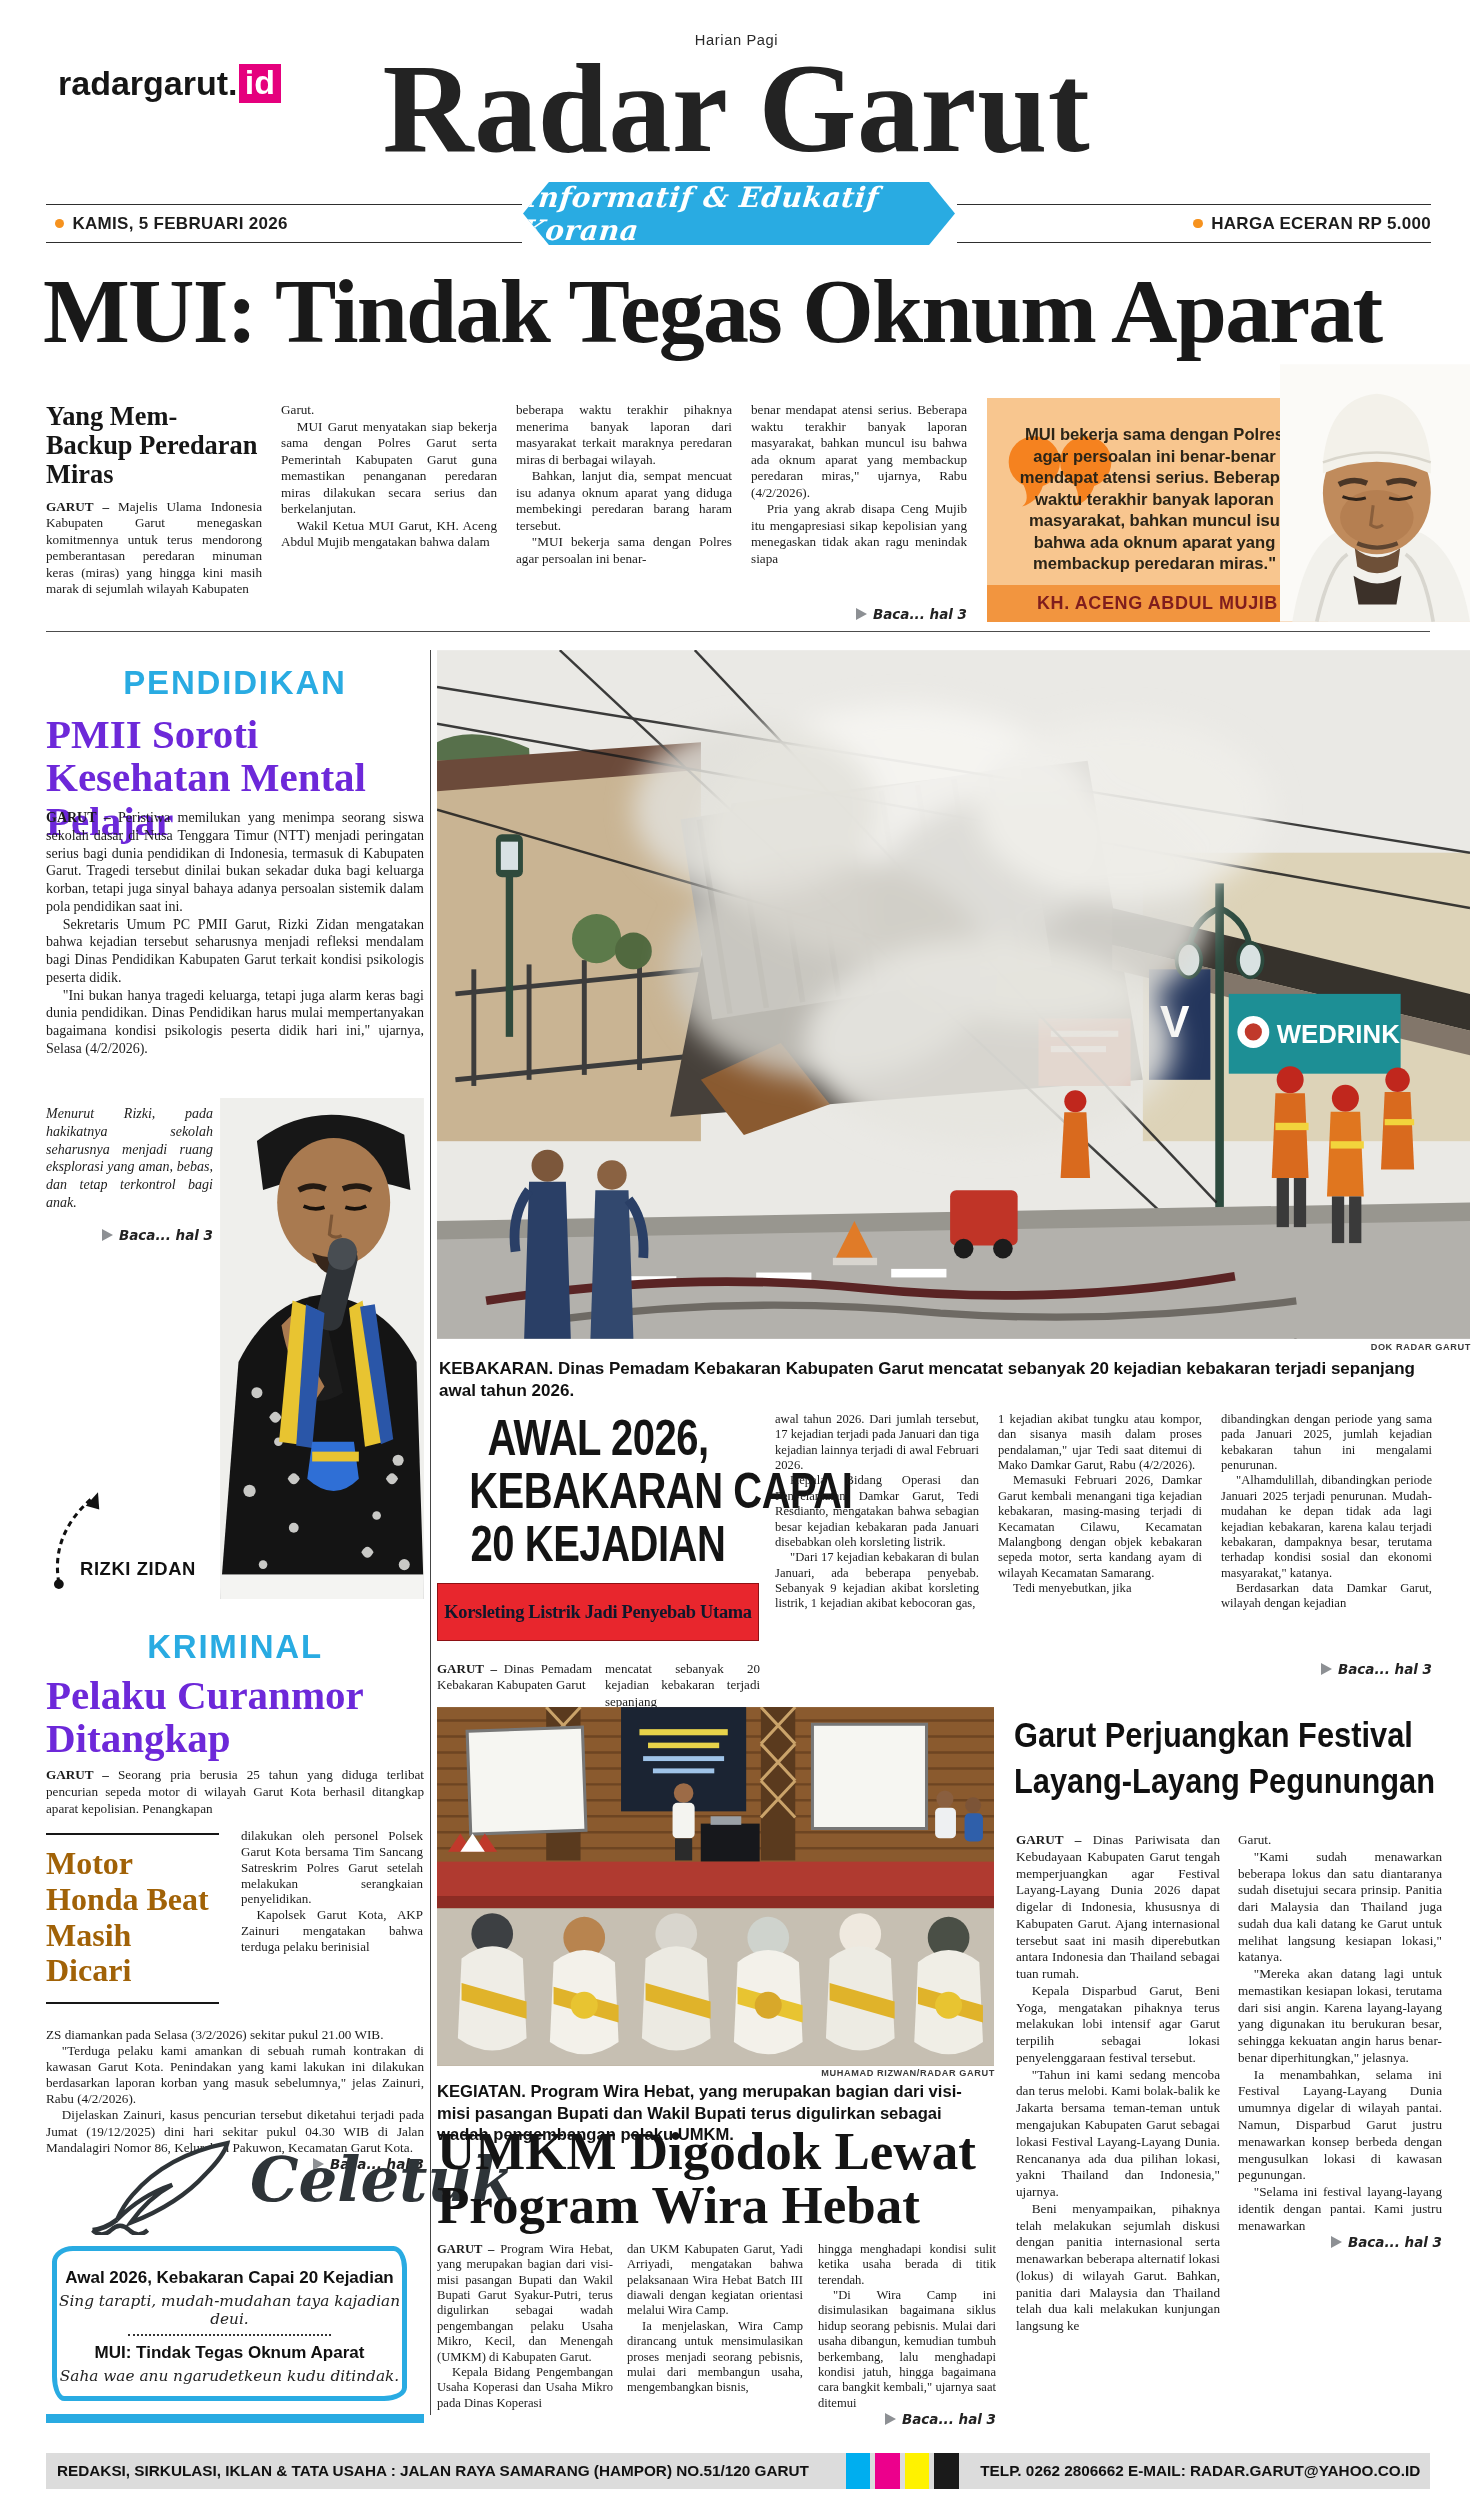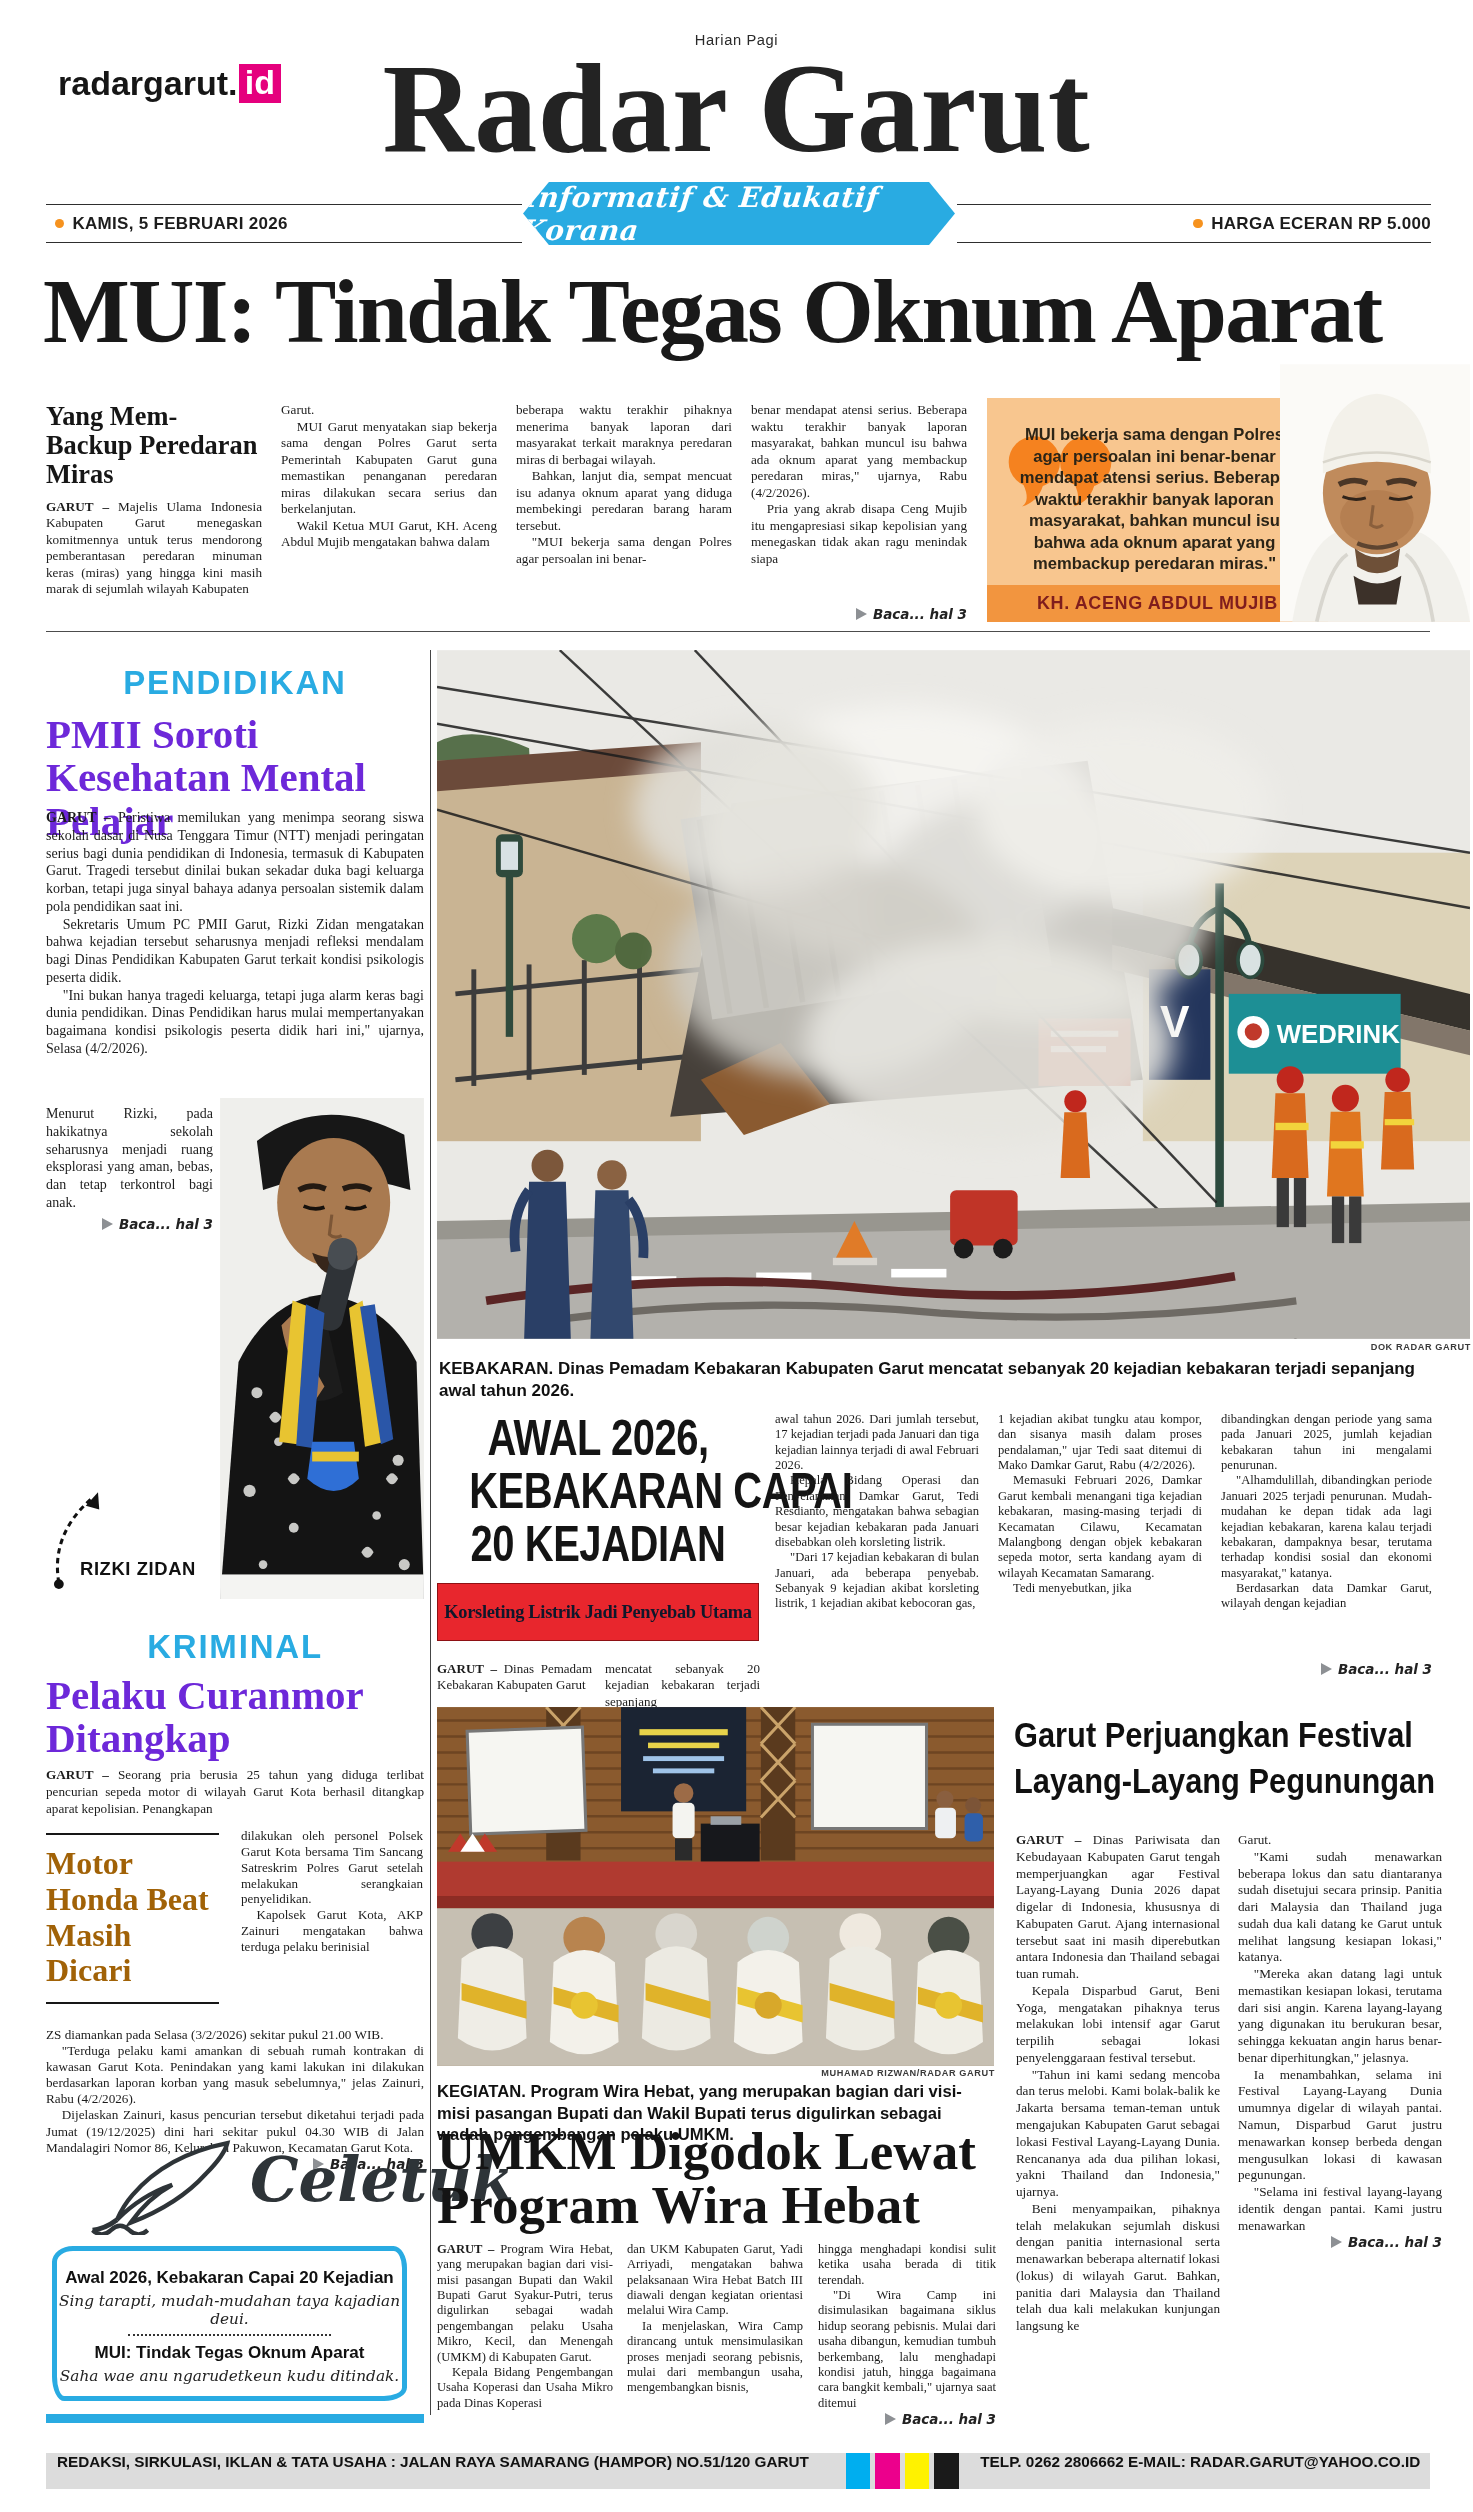--- a/index.html
+++ b/index.html
@@ -49,21 +49,21 @@
 
   .sect-rule{top:631px;left:46px;width:1384px;height:1.2px;background:#4c4c4c;}
   .vrule{top:650px;left:430px;width:1.2px;height:1765px;background:#454545;}
 
   
   .sec-label{left:46px;width:378px;text-align:center;font:bold 33px "Liberation Sans",sans-serif;color:#29abe2;letter-spacing:1.8px;}
   .lhead{left:46px;width:378px;font:bold 41px "Liberation Serif",serif;line-height:1.06;color:#6d28d9;}
   .lbody{left:46px;width:378px;font-size:14px;line-height:1.27;text-align:justify;}
   .lbody p{margin:0;} .lbody p.ind{text-indent:1.2em;}
   .narrow{left:46px;width:167px;font-size:14px;line-height:1.27;text-align:justify;}
-  .narrow p{margin:0 0 4px 0;}
+  .narrow p{margin:0 0 15px 0;font-style:italic;}
   .pull{left:46px;width:173px;border-top:2.5px solid #161616;border-bottom:2.5px solid #161616;
         padding:11px 0 12.3px 0;font:bold 32px "Liberation Serif",serif;line-height:1.12;color:#a16207;}
   .wrapcol{left:241px;width:182px;font-size:13px;line-height:1.22;text-align:justify;}
   .wrapcol p{margin:0;} .wrapcol p.ind{text-indent:1.2em;}
   .photo-label{font:bold 18.4px "Liberation Sans",sans-serif;color:#111;letter-spacing:0.6px;}
 
   
   .celetuk-title{left:250px;top:2144px;font:bold italic 61px "DejaVu Serif",serif;color:#2e3438;}
   .celetuk-box{left:52px;top:2246px;width:355px;height:155px;background:#fff;border:5.5px solid #29abe2;
                border-radius:21px 13.5px 23px 12.3px / 16px 22px 13.5px 24.6px;text-align:center;padding-top:17px;box-sizing:border-box;}
@@ -96,21 +96,21 @@
   .festcol p{margin:0;} .festcol p.ind{text-indent:1.2em;}
   .fe1{left:1016px;} .fe2{left:1238px;}
 
   
   .umkm-headline{top:2124px;left:437px;width:557px;font:bold 53px "Liberation Serif",serif;line-height:1.02;color:#141414;}
   .ucol{top:2242px;width:176px;height:198px;font-size:12.6px;line-height:1.22;text-align:justify;overflow:hidden;position:absolute;}
   .ucol p{margin:0;} .ucol p.ind{text-indent:1.2em;}
   .u1{left:437px;} .u2{left:627px;} .u3{left:818px;width:178px;}
 
   
-  .footer-bar{top:2453px;left:46px;width:1384px;height:36px;background:#dcdcdc;display:flex;}
+  .footer-bar{top:2453px;left:46px;width:1384px;height:36px;background:#dcdcdc;display:flex;align-items:center;}
   .foot-left{font:bold 15.3px "Liberation Sans",sans-serif;color:#111;padding-left:11px;white-space:nowrap;}
   .foot-right{font:bold 15.3px "Liberation Sans",sans-serif;color:#111;margin-left:auto;padding-right:9.8px;white-space:nowrap;}
   .swatches{display:flex;margin-left:37px;gap:4.9px;}
   .sw{width:24.6px;height:36px;}
 </style>
 </head>
 <body>
 
 <div class="page">
 

